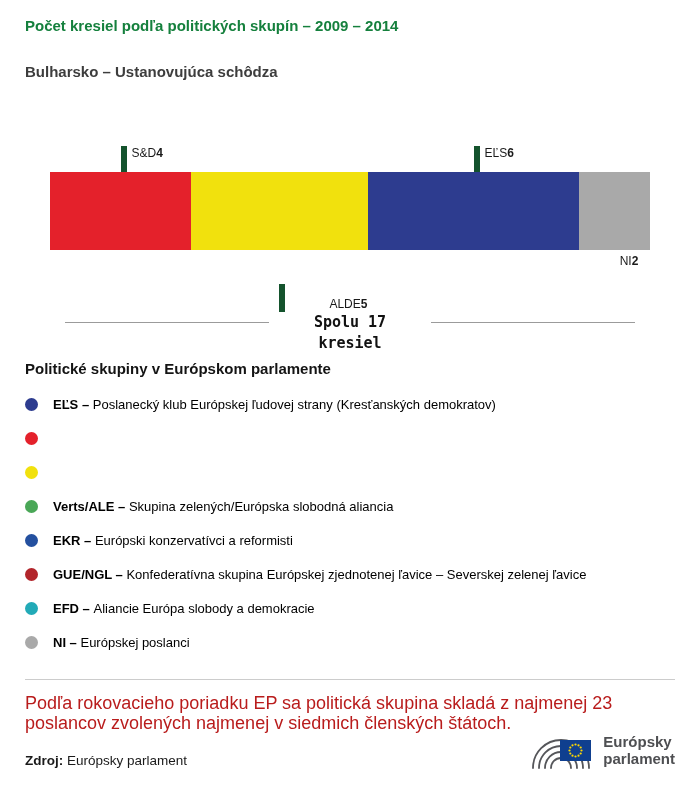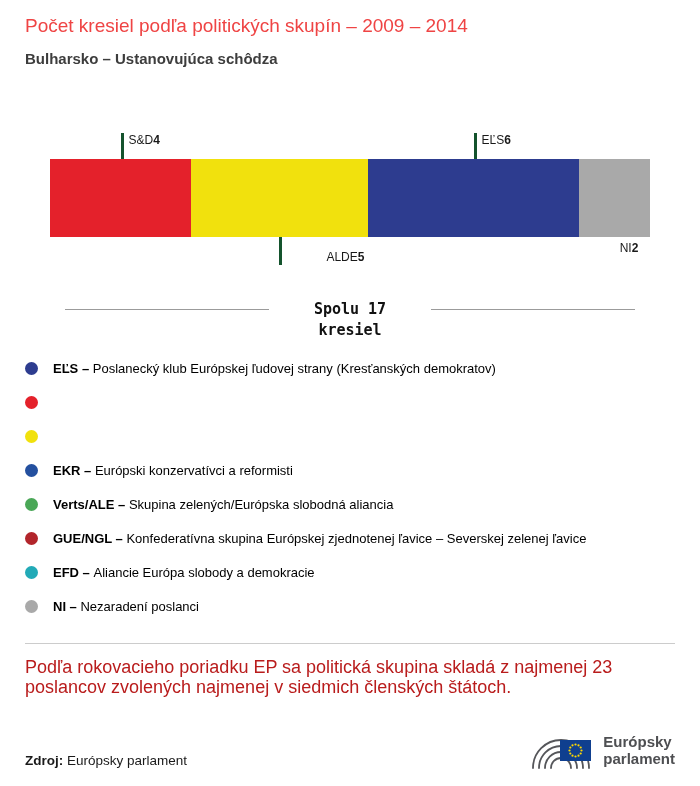--- a/index.html
+++ b/index.html
@@ -4,34 +4,34 @@
 <style>
   * { margin:0; padding:0; box-sizing:border-box; }
   html,body { background:#ffffff; }
   body {
     width:700px; height:786px;
     font-family:"Liberation Sans", sans-serif;
     color:#1a1a1a;
   }
   .page { position:relative; width:700px; height:786px; padding:16px 25px 0 25px; overflow:hidden; background:#fff; }
 
-  .title { font-size:19px; font-weight:normal; color:#ef4444; line-height:20px; }
-  .subtitle { font-size:15px; color:#3d3d3d; line-height:20px; margin-top:13px; }
+  .title { font-size:15px; font-weight:bold; color:#15803d; line-height:20px; }
+  .subtitle { font-size:15px; color:#3d3d3d; line-height:20px; margin-top:26px; }
 
   
   .bar-wrap { position:relative; margin:90px 25px 0 25px; height:78px; }
   .stacked-bar { display:flex; width:100%; height:100%; }
   .seg { height:100%; }
 
   .bar-label { position:absolute; font-size:12px; color:#1a1a1a; white-space:nowrap; line-height:13px; }
   .bar-label .val { font-weight:bold; }
   .bar-label.top { bottom:100%; height:26px; display:flex; align-items:flex-start; padding-left:5px; padding-top:1px; }
   .bar-label.bottom { top:100%; height:28px; display:flex; align-items:flex-end; padding-left:5px; padding-bottom:1px; }
   .bar-label.bottom.no-line { align-items:flex-start; padding-top:5px; }
-  .bar-label.with-line { border-left:3px solid #14532d; }
+  .bar-label.with-line { border-left:6px solid #14532d;margin-top:34px; }
 
   
   .total-row { display:flex; align-items:flex-start; margin:62px 40px 0 40px; }
   .rule { flex:1; border-top:1px solid #9b9b9b; margin-top:10px; }
   .total-text {
     margin:0 45px; text-align:center; white-space:pre-line;
     font-family:"DejaVu Sans Mono", monospace;
     font-weight:bold; font-size:15px; line-height:21px; color:#111;
   }
 
@@ -86,50 +86,51 @@
       </div>
     </div>
 
   <div class="total-row">
     <span class="rule"></span>
     <div class="total-text">Spolu 17
 kresiel</div>
     <span class="rule"></span>
   </div>
 
+  <h3 class="legend-title">Politické skupiny v Európskom parlamente</h3>
   <div class="legend-list">
       <div class="legend-row">
         <span class="dot" style="background: rgb(45, 60, 143);"></span>
         <span class="legend-text"><b>EĽS – </b><span>Poslanecký klub Európskej ľudovej strany (Kresťanských demokratov)</span></span>
       </div>
       <div class="legend-row">
         <span class="dot" style="background: rgb(228, 33, 43);"></span>
       </div>
       <div class="legend-row">
         <span class="dot" style="background: rgb(241, 225, 13);"></span>
       </div>
       <div class="legend-row">
+        <span class="dot" style="background: rgb(74, 167, 87);"></span>
+        <span class="legend-text"><b>Verts/ALE – </b><span>Skupina zelených/Európska slobodná aliancia</span></span>
+      </div>
+      <div class="legend-row">
         <span class="dot" style="background: rgb(36, 80, 159);"></span>
         <span class="legend-text"><b>EKR – </b><span>Európski konzervatívci a reformisti</span></span>
-      </div>
-      <div class="legend-row">
-        <span class="dot" style="background: rgb(74, 167, 87);"></span>
-        <span class="legend-text"><b>Verts/ALE – </b><span>Skupina zelených/Európska slobodná aliancia</span></span>
       </div>
       <div class="legend-row">
         <span class="dot" style="background: rgb(178, 37, 43);"></span>
         <span class="legend-text"><b>GUE/NGL – </b><span>Konfederatívna skupina Európskej zjednotenej ľavice – Severskej zelenej ľavice</span></span>
       </div>
       <div class="legend-row">
         <span class="dot" style="background: rgb(34, 170, 183);"></span>
         <span class="legend-text"><b>EFD – </b><span>Aliancie Európa slobody a demokracie</span></span>
       </div>
       <div class="legend-row">
         <span class="dot" style="background: rgb(169, 169, 169);"></span>
-        <span class="legend-text"><b>NI – </b><span>Nezaradení poslanci</span></span>
+        <span class="legend-text"><b>NI – </b><span>Európskej poslanci</span></span>
       </div>
     </div>
 
   <div class="divider"></div>
   <p class="footnote">Podľa rokovacieho poriadku EP sa politická skupina skladá z najmenej 23 poslancov zvolených najmenej v siedmich členských štátoch.</p>
 
   <div class="footer-row">
     <div class="source">
       <b>Zdroj:</b>
       <span>Európsky parlament</span>

